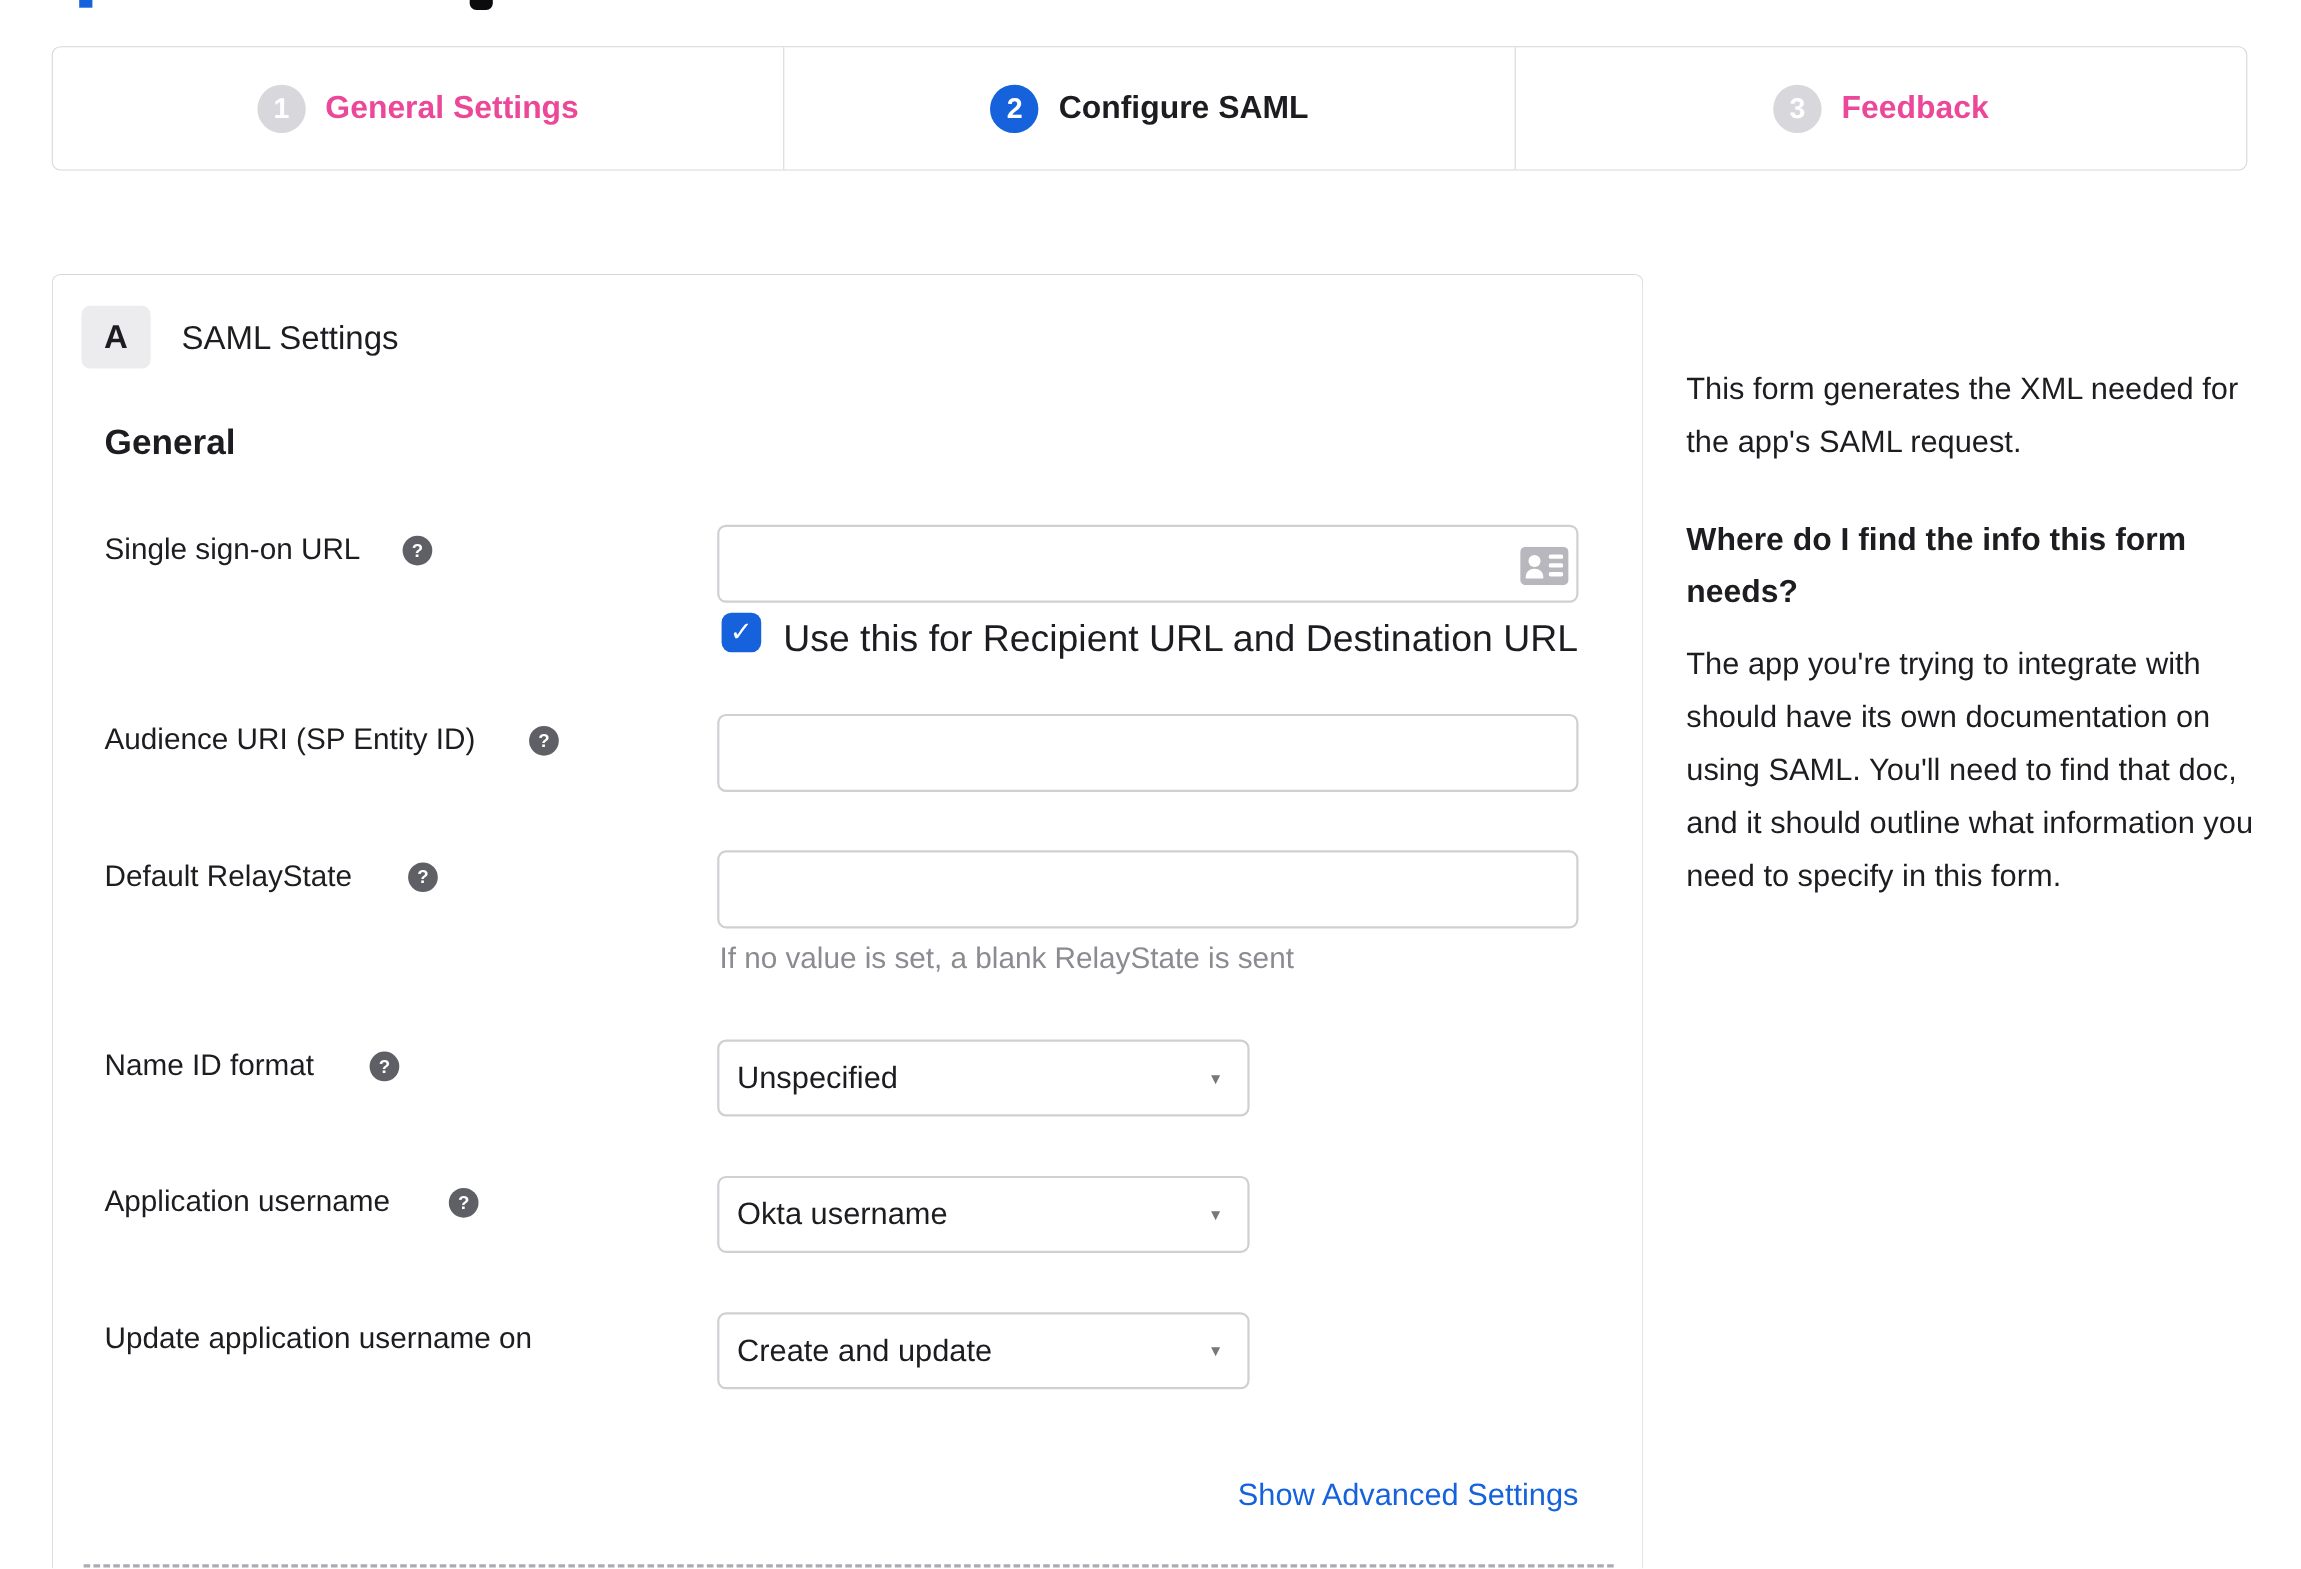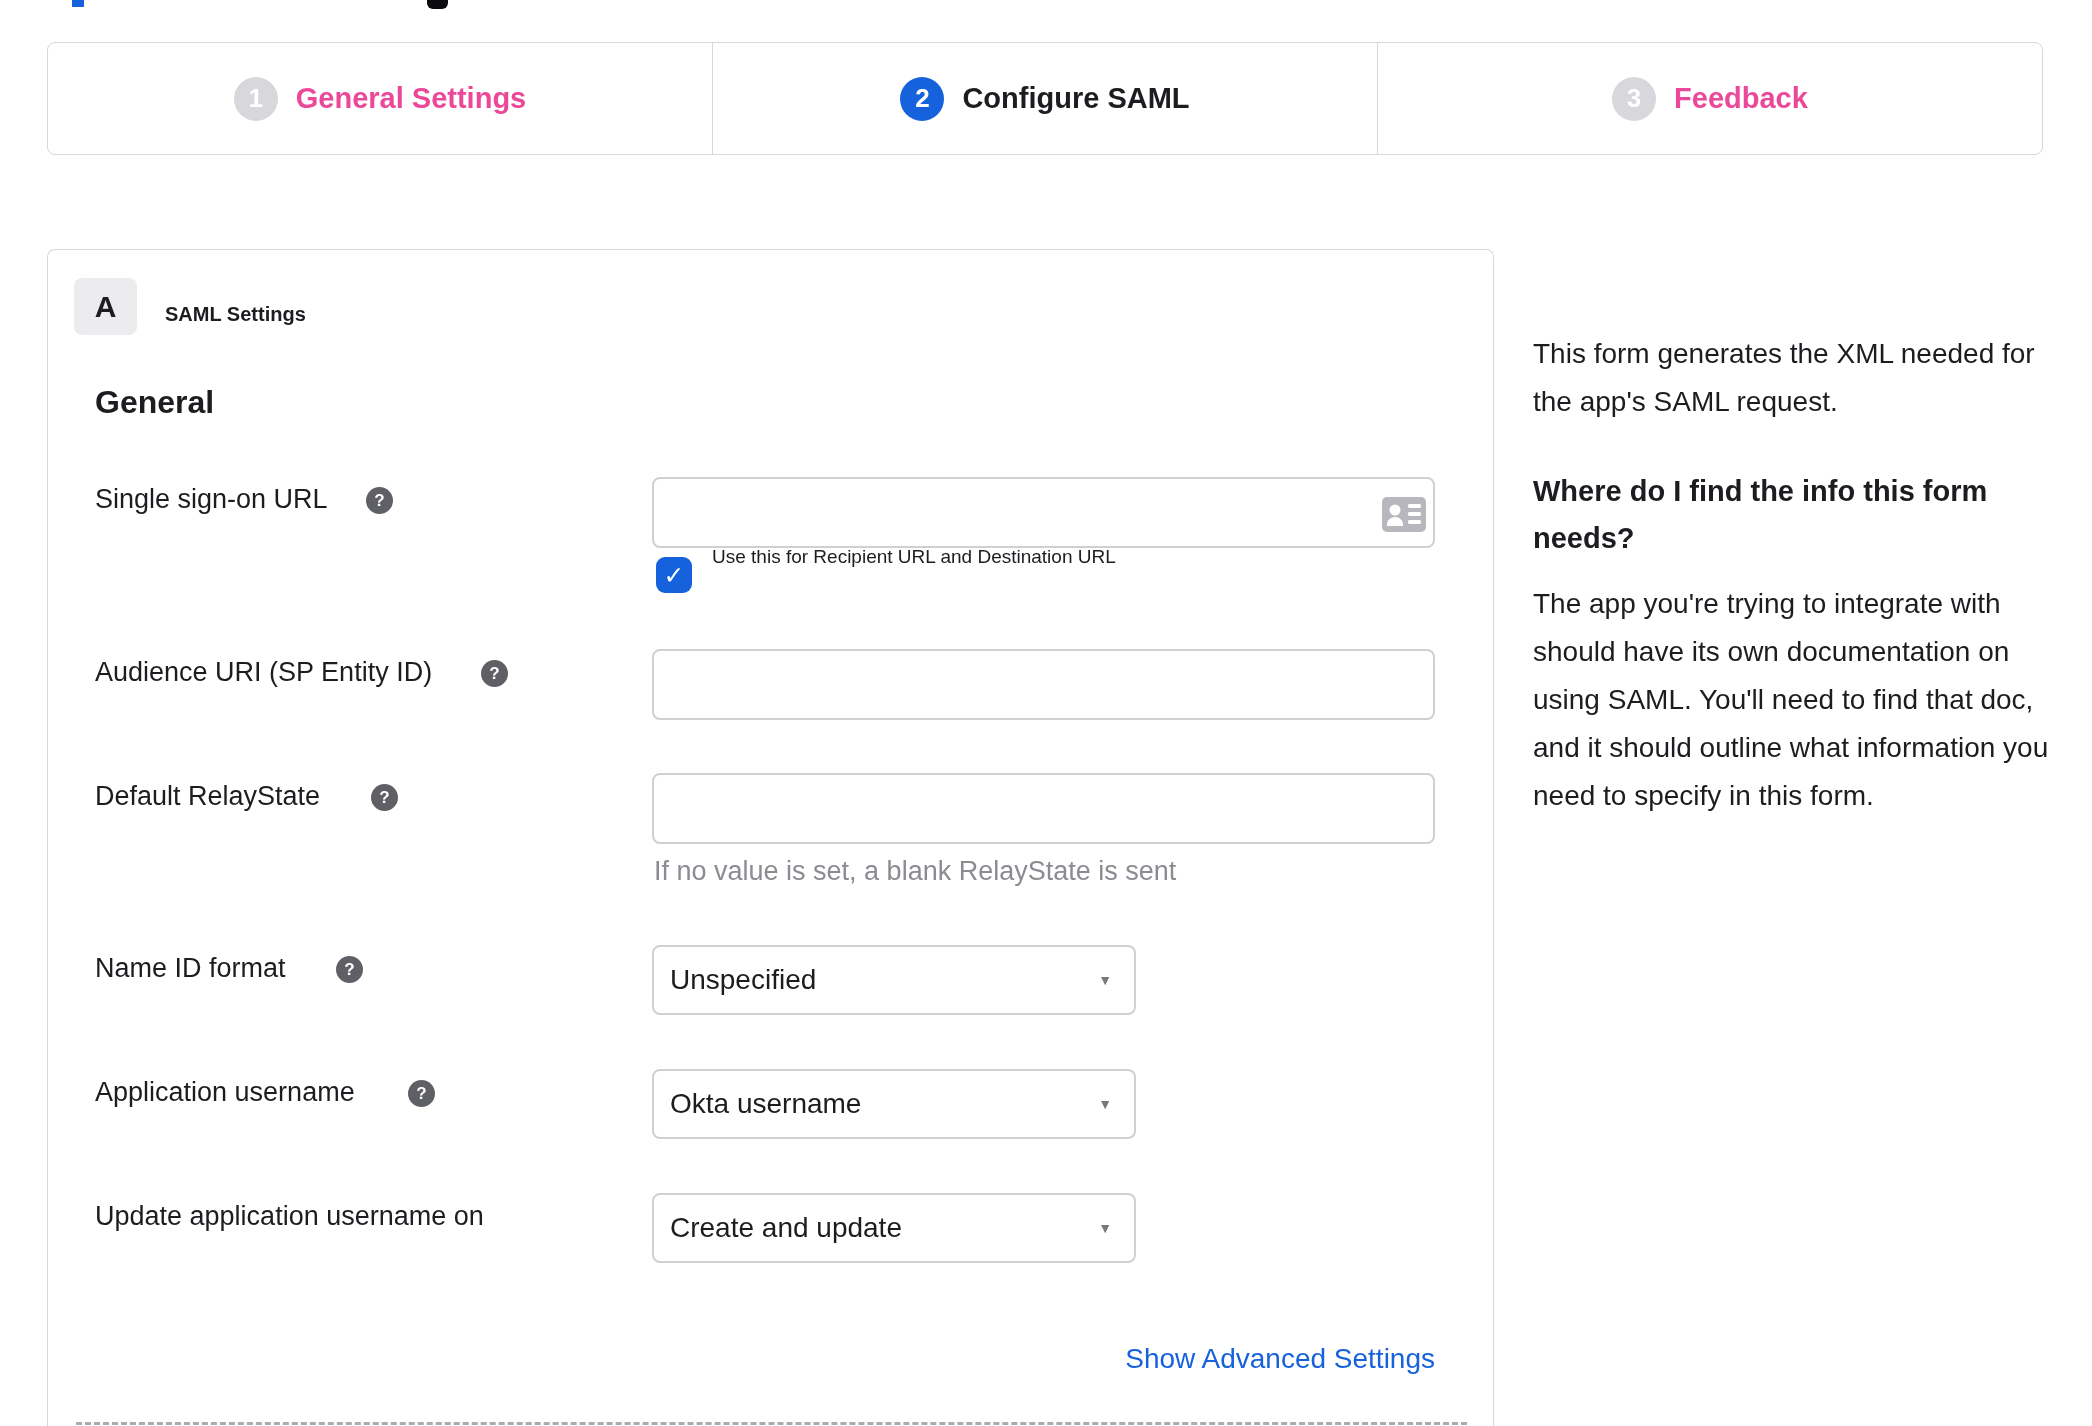--- a/index.html
+++ b/index.html
@@ -37,42 +37,42 @@
   .panel{
     position:absolute;left:47px;top:249px;width:1447px;height:1177px;
     border:1px solid #d7d7dc;border-bottom:none;border-radius:8px 8px 0 0;
     background:#fff;box-sizing:border-box;
   }
   .section-badge{
     position:absolute;left:26px;top:28px;width:63px;height:57px;border-radius:8px;
     background:#ececee;display:flex;align-items:center;justify-content:center;
     font-size:30px;font-weight:bold;color:#1d1d21;
   }
-  .section-title{position:absolute;left:117px;top:41px;font-size:20px;font-weight:bold;margin-top:12px;}
+  .section-title{position:absolute;left:117px;top:41px;font-size:30px;font-weight:normal;}
   .group-heading{position:absolute;left:47px;top:134px;font-size:32px;font-weight:bold;}
 
   .flabel{position:absolute;font-size:27px;color:#1d1d21;white-space:nowrap;}
   .help-icon{
     position:absolute;width:27px;height:27px;border-radius:50%;background:#5f5f66;
     color:#fff;font-size:17px;font-weight:bold;display:flex;align-items:center;
     justify-content:center;cursor:pointer;
   }
   .tinput{
     position:absolute;left:604px;width:783px;height:71px;box-sizing:border-box;
     border:2px solid #cfcfd4;border-radius:8px;background:#fff;
     font-size:27px;padding:0 60px 0 24px;color:#1d1d21;outline:none;
     font-family:"Liberation Sans","DejaVu Sans",sans-serif;
   }
   .card-icon{position:absolute;left:1334px;}
   .checkbox{
     position:absolute;left:608px;top:307px;width:36px;height:36px;border-radius:9px;
     background:#1662dd;color:#fff;display:flex;align-items:center;justify-content:center;
     font-size:25px;font-weight:bold;cursor:pointer;
   }
-  .checkbox-label{position:absolute;left:664px;top:296px;font-size:19px;}
+  .checkbox-label{position:absolute;left:664px;top:312px;font-size:34px;}
   .helper-text{position:absolute;left:606px;top:606px;font-size:27px;color:#8b8b92;}
 
   .dselect{
     position:absolute;left:604px;width:484px;height:70px;box-sizing:border-box;
     border:2px solid #cfcfd4;border-radius:8px;background:#fff;cursor:pointer;
     display:flex;align-items:center;font-size:28px;color:#1d1d21;padding:0 16px;
   }
   .dselect .arrow{
     position:absolute;right:22px;top:50%;transform:translateY(-50%);
     font-size:14px;color:#77777d;

